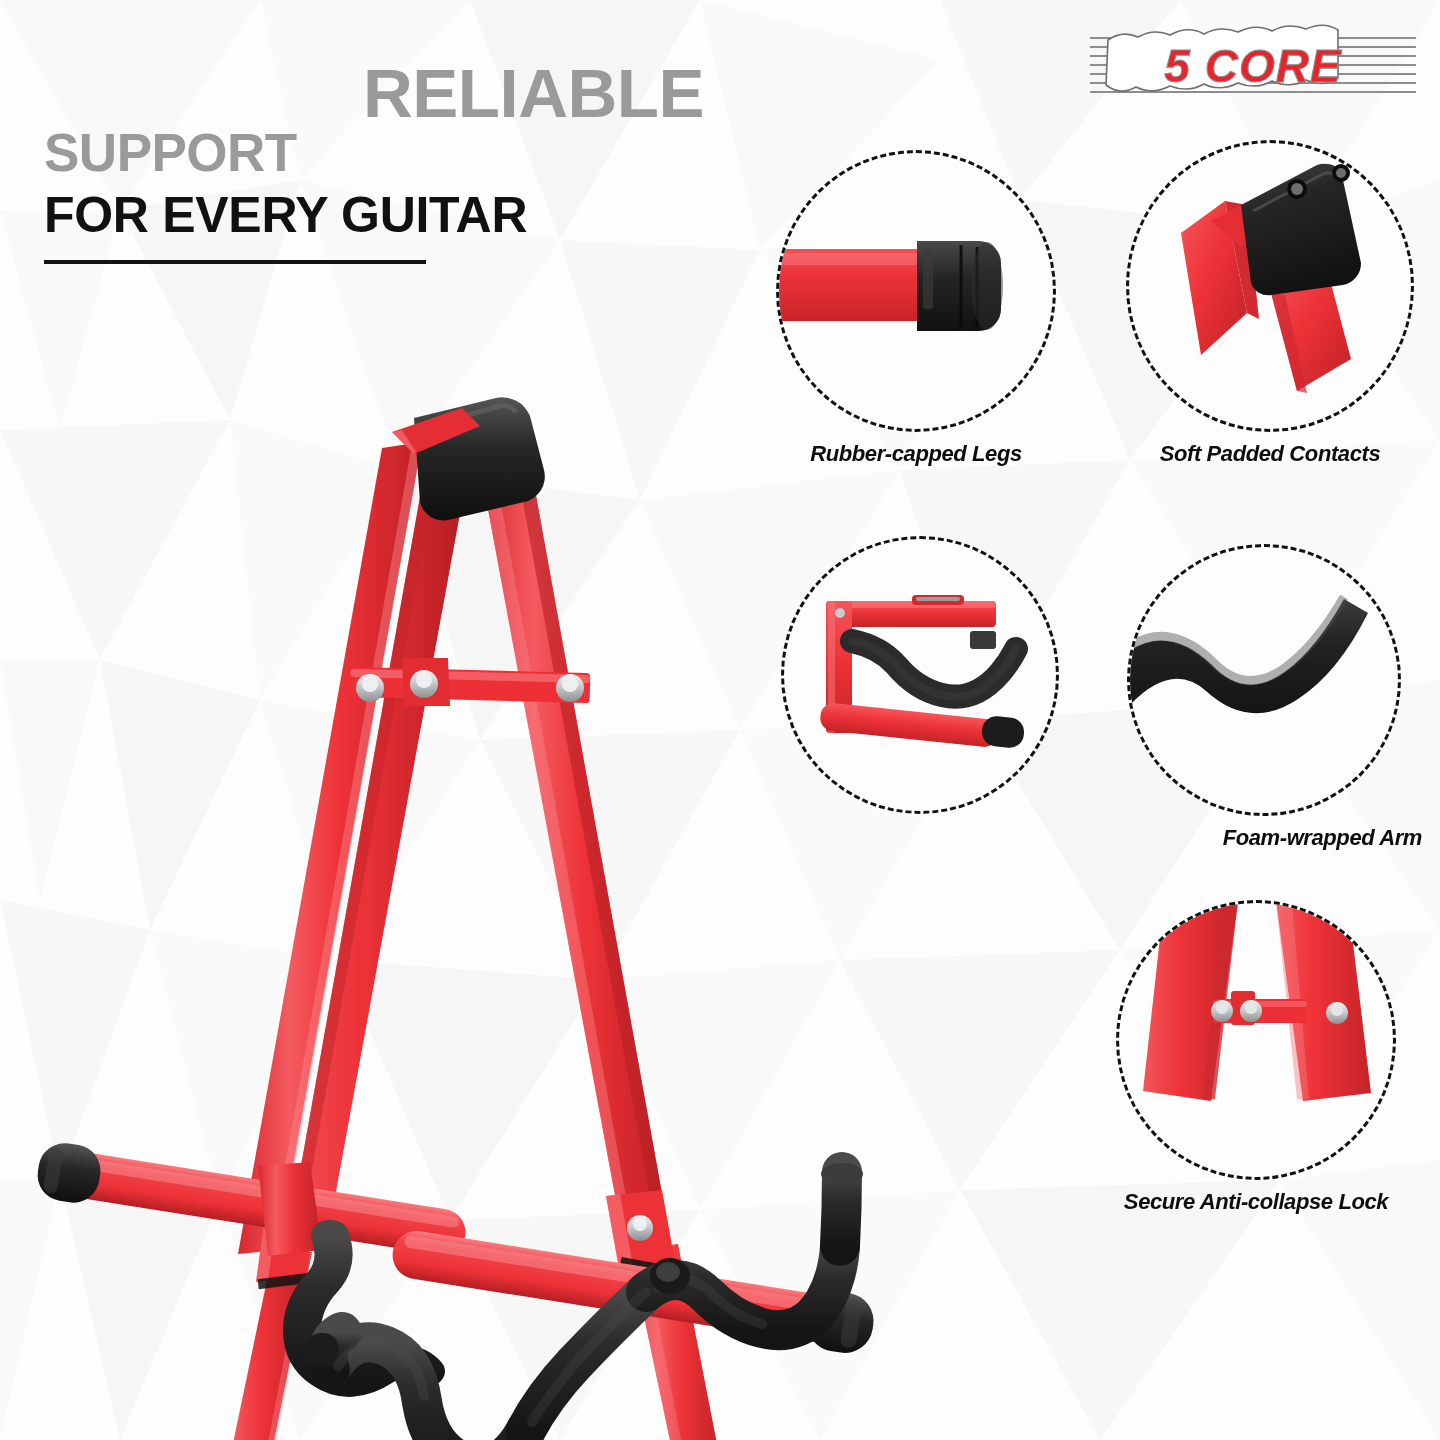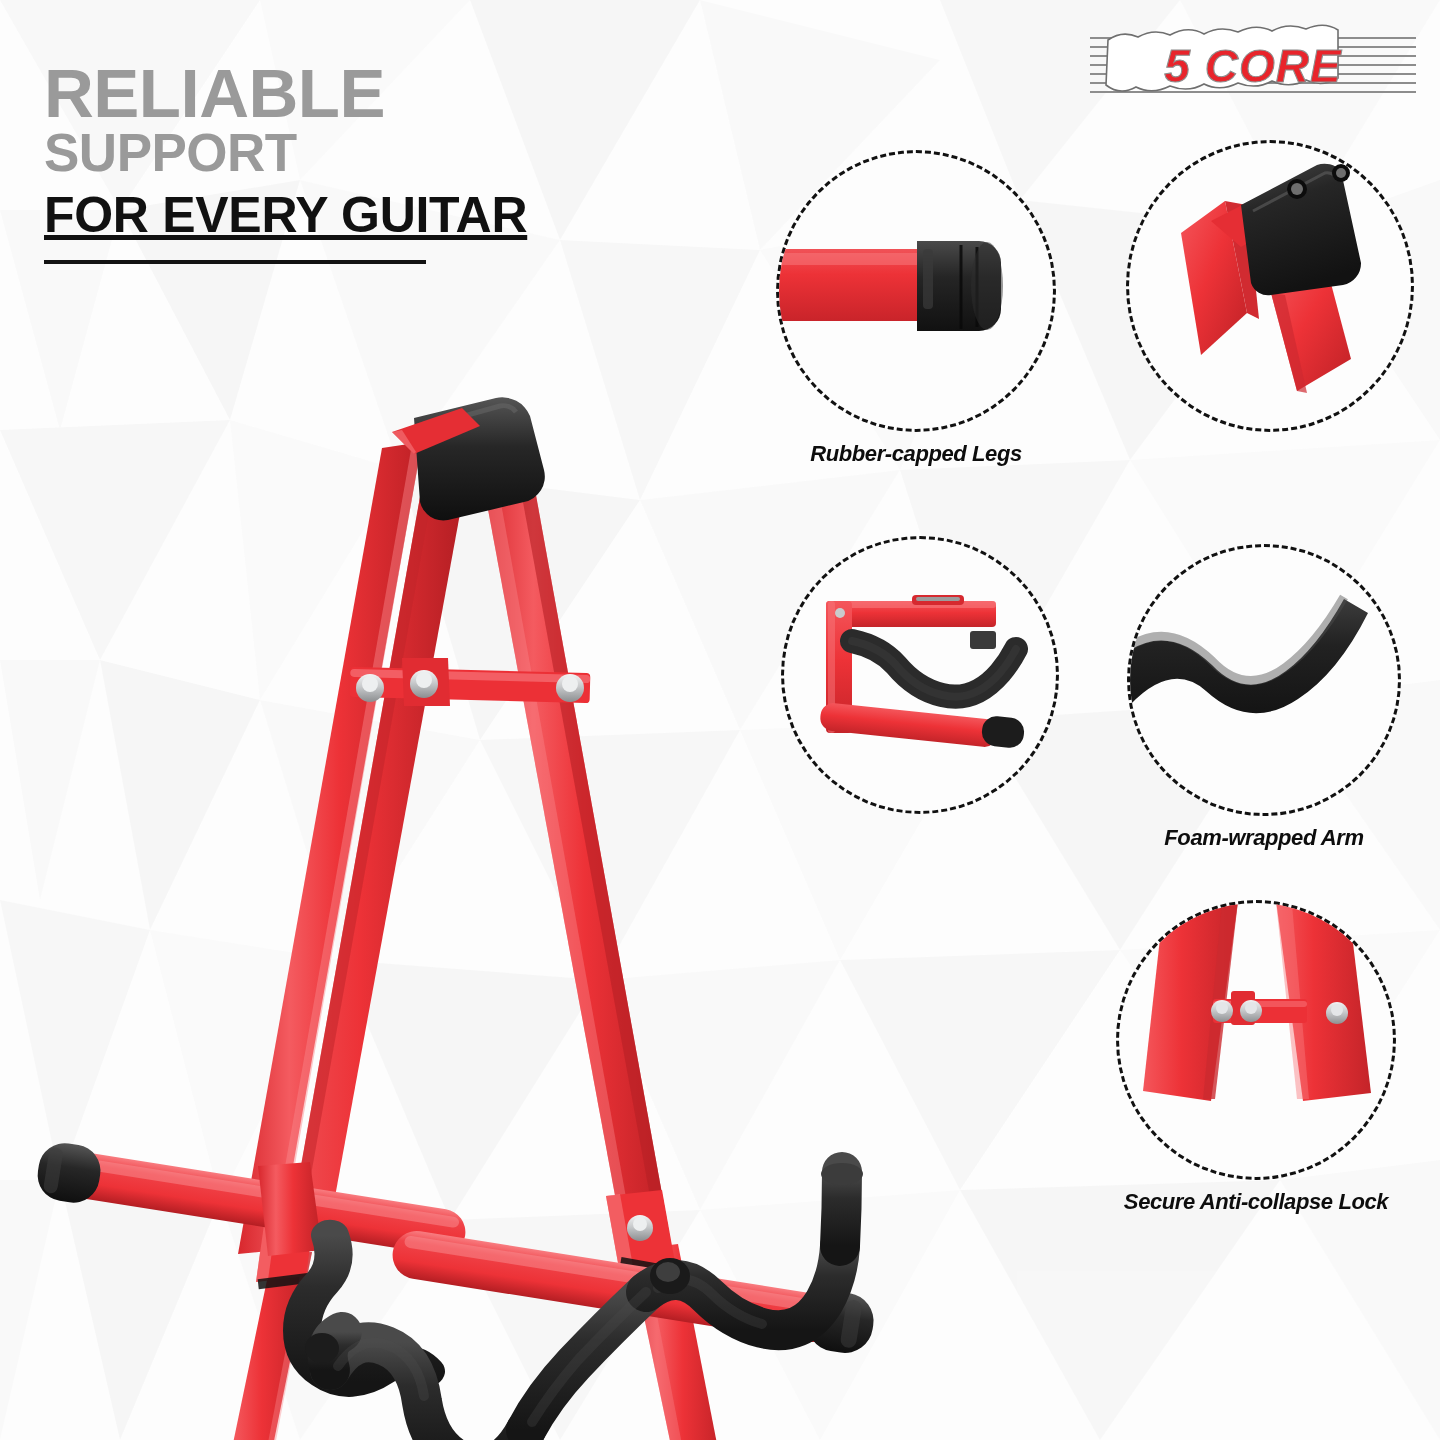--- a/index.html
+++ b/index.html
@@ -37,30 +37,29 @@
     left: 44px; top: 62px;
     width: 660px;
   }
   .hl-line1, .hl-line2 {
     color: #9a9a9a;
     font-weight: 700;
     line-height: 0.92;
     letter-spacing: -0.5px;
     font-stretch: condensed;
   }
-  .hl-line1 { font-size: 69px; }
+  .hl-line1 { font-size: 69px; text-align: right; }
   .hl-line2 { font-size: 53px; margin-top: 4px; }
   .hl-line3 {
     color: #111111;
     font-weight: 700;
     font-size: 50px;
     line-height: 1.0;
     margin-top: 12px;
     letter-spacing: -0.3px;
-    text-decoration: underline;
   }
   #headline-rule {
     margin-top: 20px;
     width: 382px;
     height: 4px;
     background: #131313;
   }
 
   
   .callout { position: absolute; }
@@ -90,21 +89,21 @@
   #callout-padded    { left: 1120px; top: 140px; width: 300px; }
   #callout-padded .circle { width: 288px; height: 292px; margin-left: 6px; }
   #callout-padded .caption { width: 300px; }
 
   #callout-foldable  { left: 770px;  top: 536px; width: 300px; }
   #callout-foldable .circle { width: 278px; height: 278px; margin-left: 11px; }
   #callout-foldable .caption { width: 310px; margin-left: -5px; }
 
   #callout-foam      { left: 1114px; top: 544px; width: 300px; }
   #callout-foam .circle { width: 274px; height: 272px; margin-left: 13px; }
-  #callout-foam .caption { width: 316px; margin-left: -8px; }
+  #callout-foam .caption { width: 316px; margin-left: -8px; text-align: right; }
 
   #callout-lock      { left: 1106px; top: 900px; width: 300px; }
   #callout-lock .circle { width: 280px; height: 280px; margin-left: 10px; }
   #callout-lock .caption { width: 340px; margin-left: -20px; }
 
   
   #hero-product {
     position: absolute;
     left: 10px; top: 370px;
     width: 990px; height: 1070px;
@@ -243,20 +242,21 @@
 
         <path d="M112 62 L188 22 a22 22 0 0 1 24 6 L232 120 a22 22 0 0 1 -18 22
                  L142 152 a18 18 0 0 1 -20 -12 Z" fill="url(#padBlk)"></path>
         <path d="M124 68 L196 30 a12 12 0 0 1 10 3" stroke="#5A5A5A" stroke-width="3" fill="none" opacity="0.65"></path>
         <circle cx="168" cy="46" r="10" fill="#0C0C0C"></circle>
         <circle cx="168" cy="46" r="6" fill="#6E6E6E"></circle>
         <circle cx="212" cy="30" r="9" fill="#0C0C0C"></circle>
         <circle cx="212" cy="30" r="5" fill="#6E6E6E"></circle>
       </svg>
     </div>
+    <div class="caption">Soft Padded Contacts</div>
   </div>
 
   <div class="callout" id="callout-foldable">
     <div class="circle">
       <svg width="278" height="278" viewBox="0 0 278 278" xmlns="http://www.w3.org/2000/svg">
         <defs>
           <linearGradient id="foldRed" x1="0" y1="0" x2="0" y2="1">
             <stop offset="0%" stop-color="#F4565B"></stop>
             <stop offset="45%" stop-color="#ED3237"></stop>
             <stop offset="100%" stop-color="#C42429"></stop>

